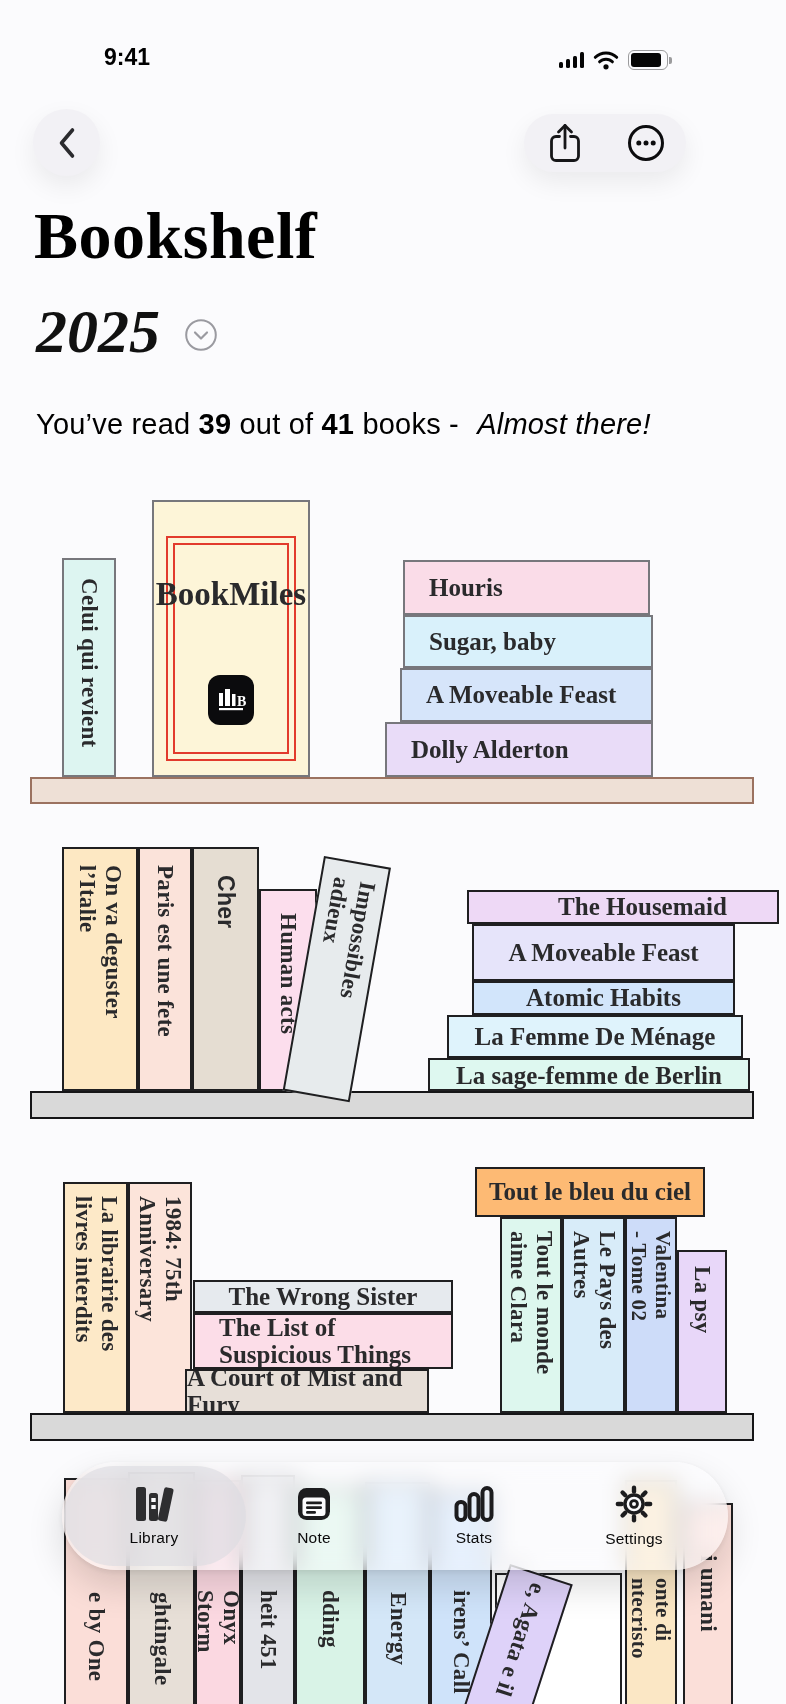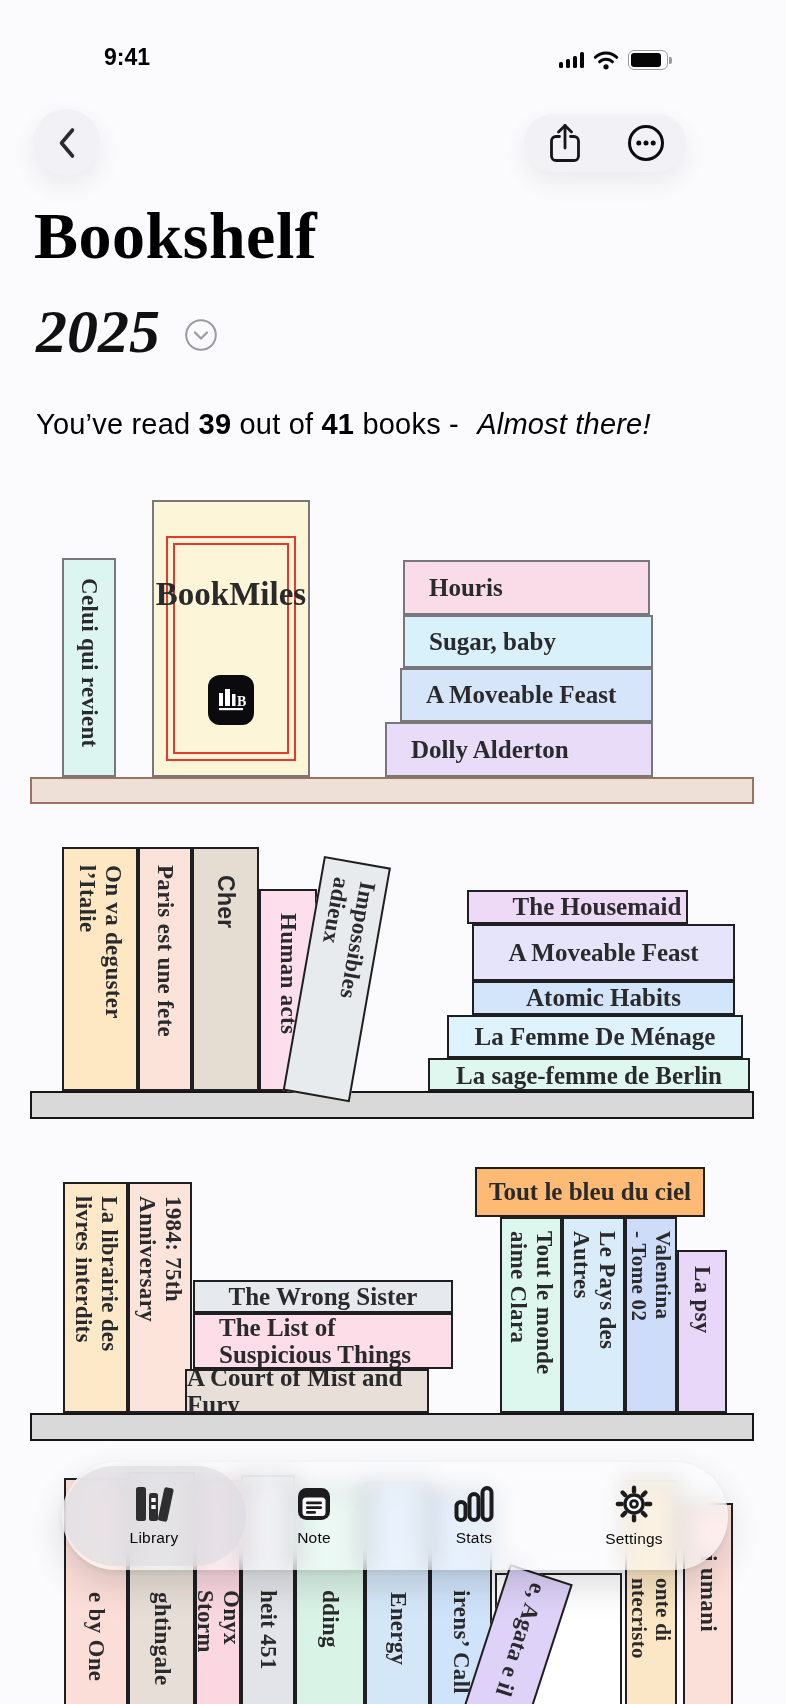--- a/index.html
+++ b/index.html
@@ -170,21 +170,21 @@
       <div class="book spine" style="left: 192px; top: 847px; width: 67px; height: 244px; background: rgb(229, 221, 210); border-color: rgb(31, 31, 33); padding-top: 26px; font-family: &quot;Liberation Sans&quot;, &quot;DejaVu Sans&quot;, sans-serif;">
         <span class="t">Cher</span>
       </div>
       <div class="book spine" style="left: 259px; top: 889px; width: 58px; height: 202px; background: rgb(252, 222, 237); border-color: rgb(31, 31, 33); padding-top: 22px;">
         <span class="t">Human acts</span>
       </div>
       <div class="book tilt" style="left: 324px; top: 856px; width: 68px; height: 238px; background: rgb(231, 235, 237); border-color: rgb(31, 31, 33); transform: rotate(10deg); transform-origin: left top; z-index: 2; padding-top: 16px;">
         <span class="t">Impossibles
 adieux</span>
       </div>
-      <div class="book flat" style="left: 467px; top: 890px; width: 221px; height: 34px; background: rgb(238, 217, 246); border-color: rgb(31, 31, 33); padding-left: 39px;">
+      <div class="book flat" style="left: 467px; top: 890px; width: 312px; height: 34px; background: rgb(238, 217, 246); border-color: rgb(31, 31, 33); padding-left: 39px;">
         <span class="t">The Housemaid</span>
       </div>
       <div class="book flat" style="left: 472px; top: 924px; width: 263px; height: 57px; background: rgb(230, 228, 250); border-color: rgb(31, 31, 33);">
         <span class="t">A Moveable Feast</span>
       </div>
       <div class="book flat" style="left: 472px; top: 981px; width: 263px; height: 34px; background: rgb(210, 229, 251); border-color: rgb(31, 31, 33);">
         <span class="t">Atomic Habits</span>
       </div>
       <div class="book flat" style="left: 447px; top: 1015px; width: 296px; height: 43px; background: rgb(223, 243, 252); border-color: rgb(31, 31, 33);">
         <span class="t">La Femme De Ménage</span>

